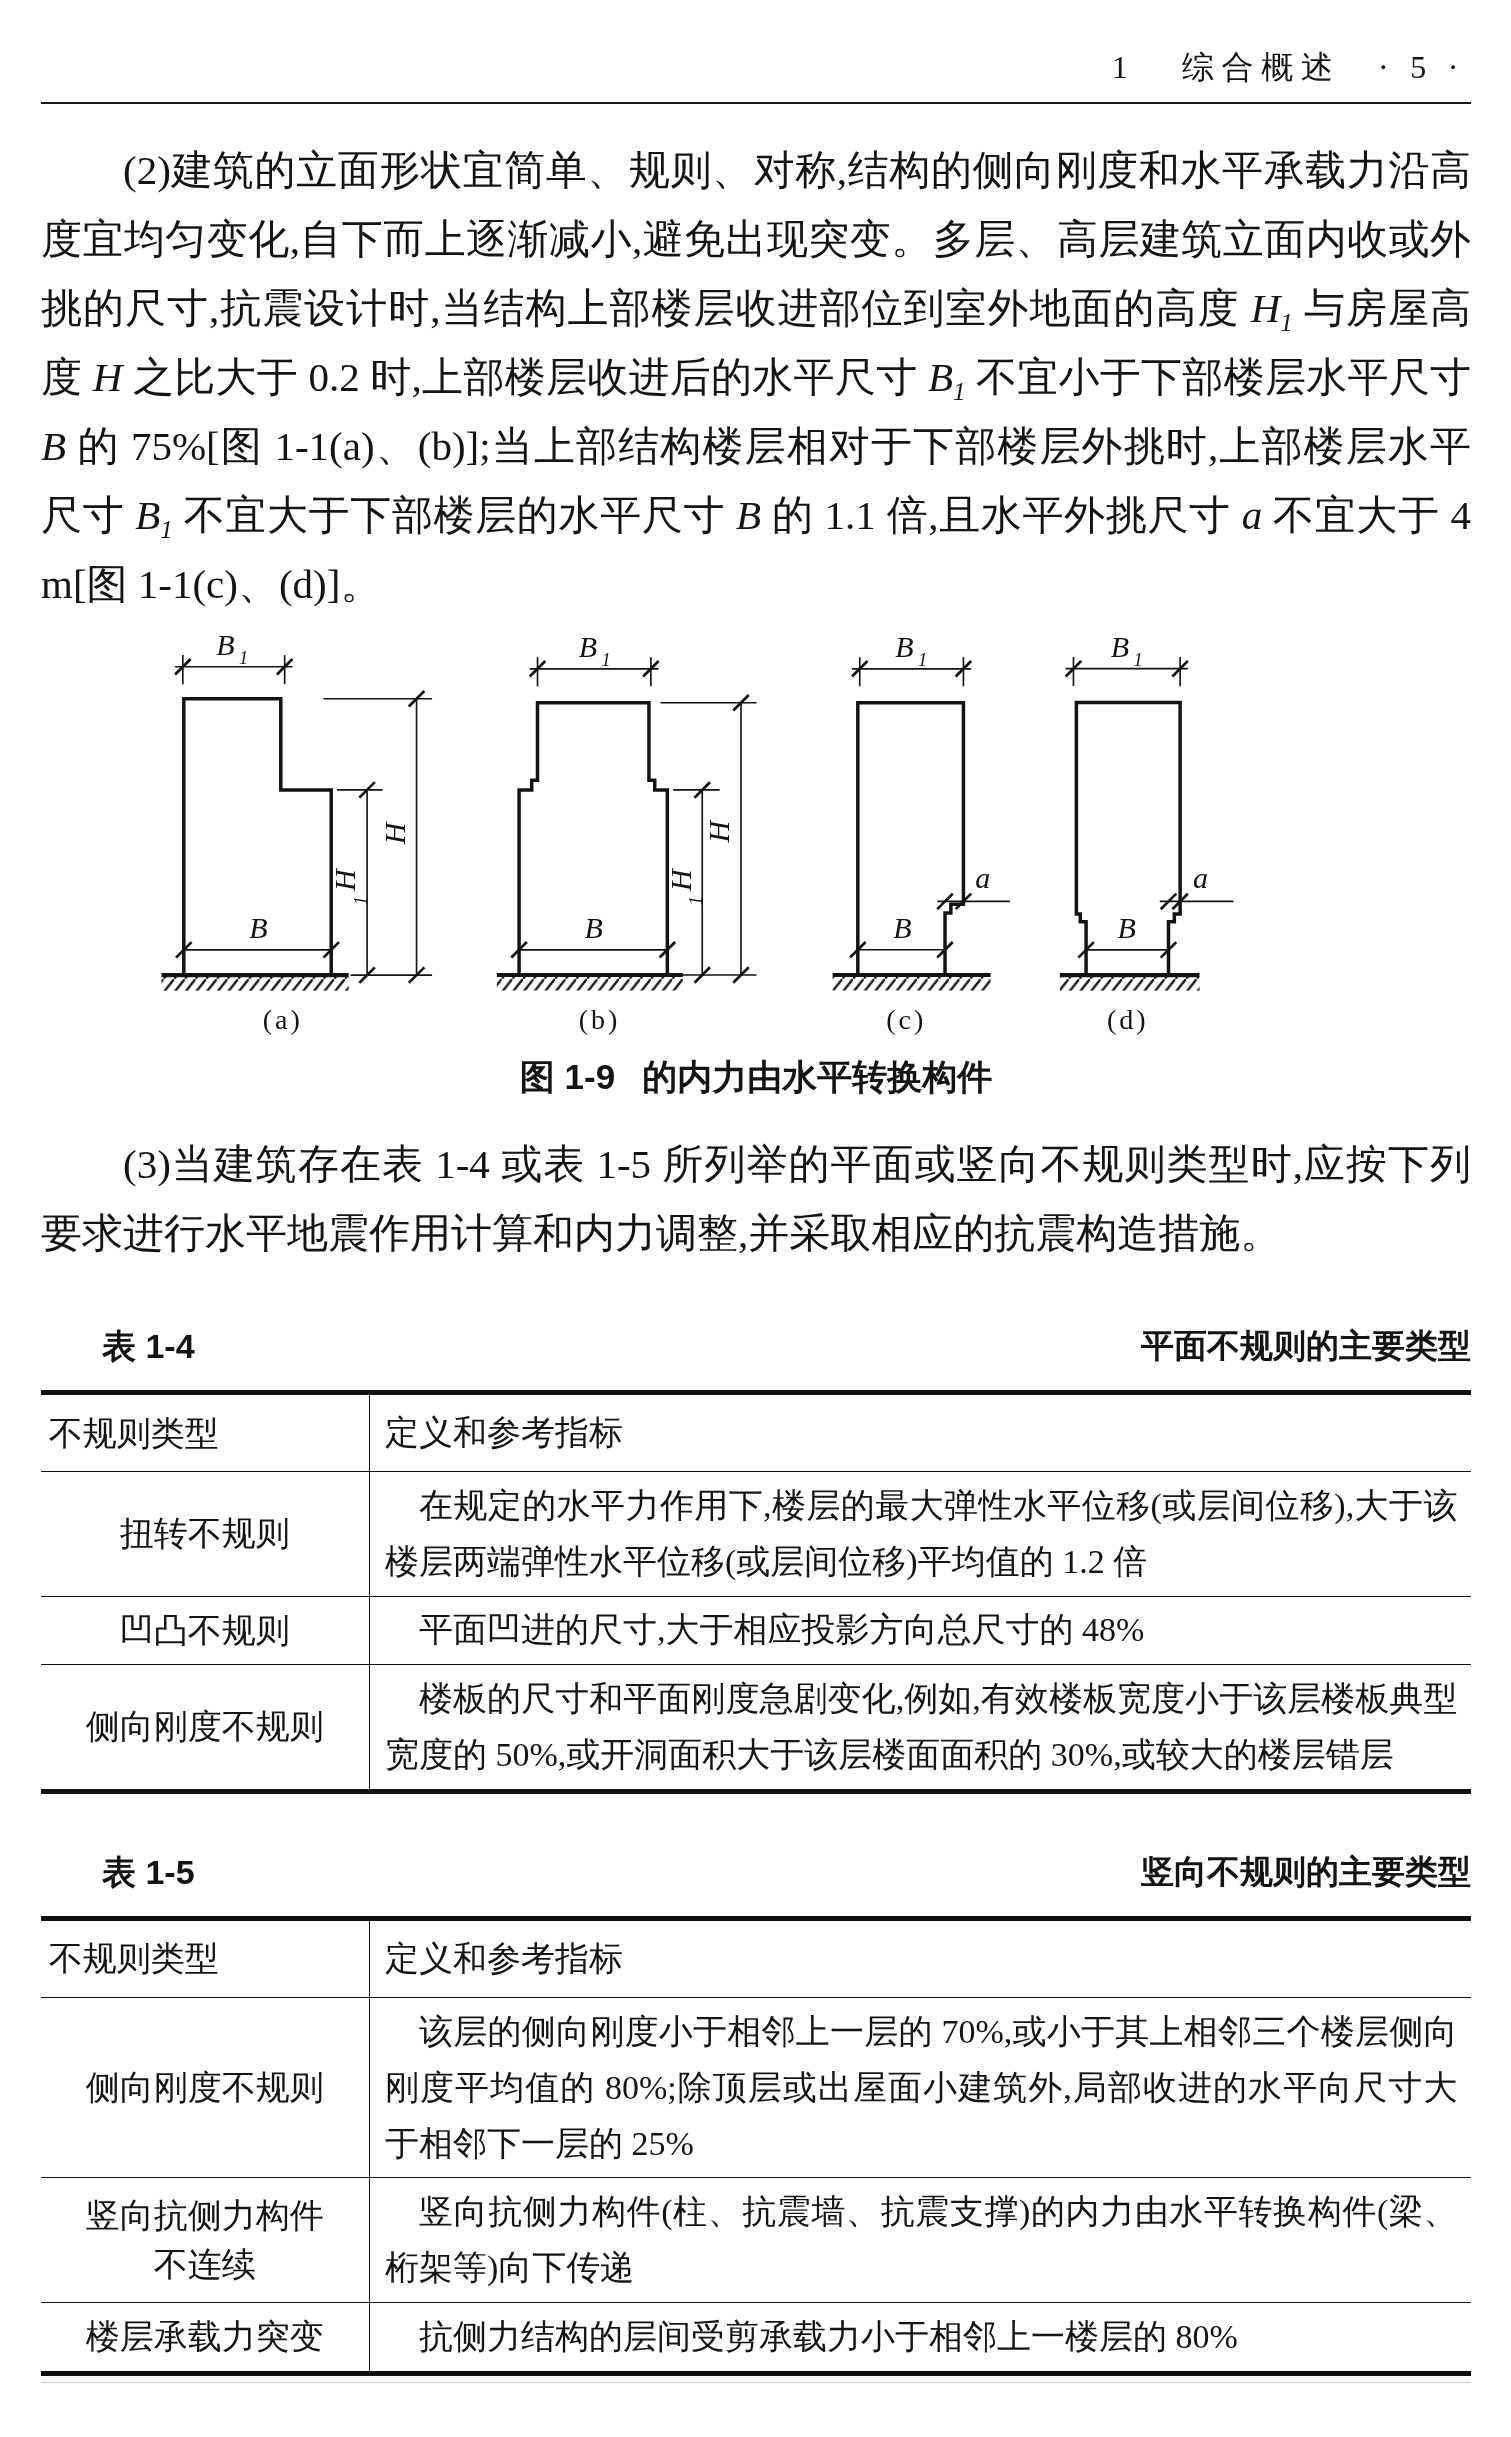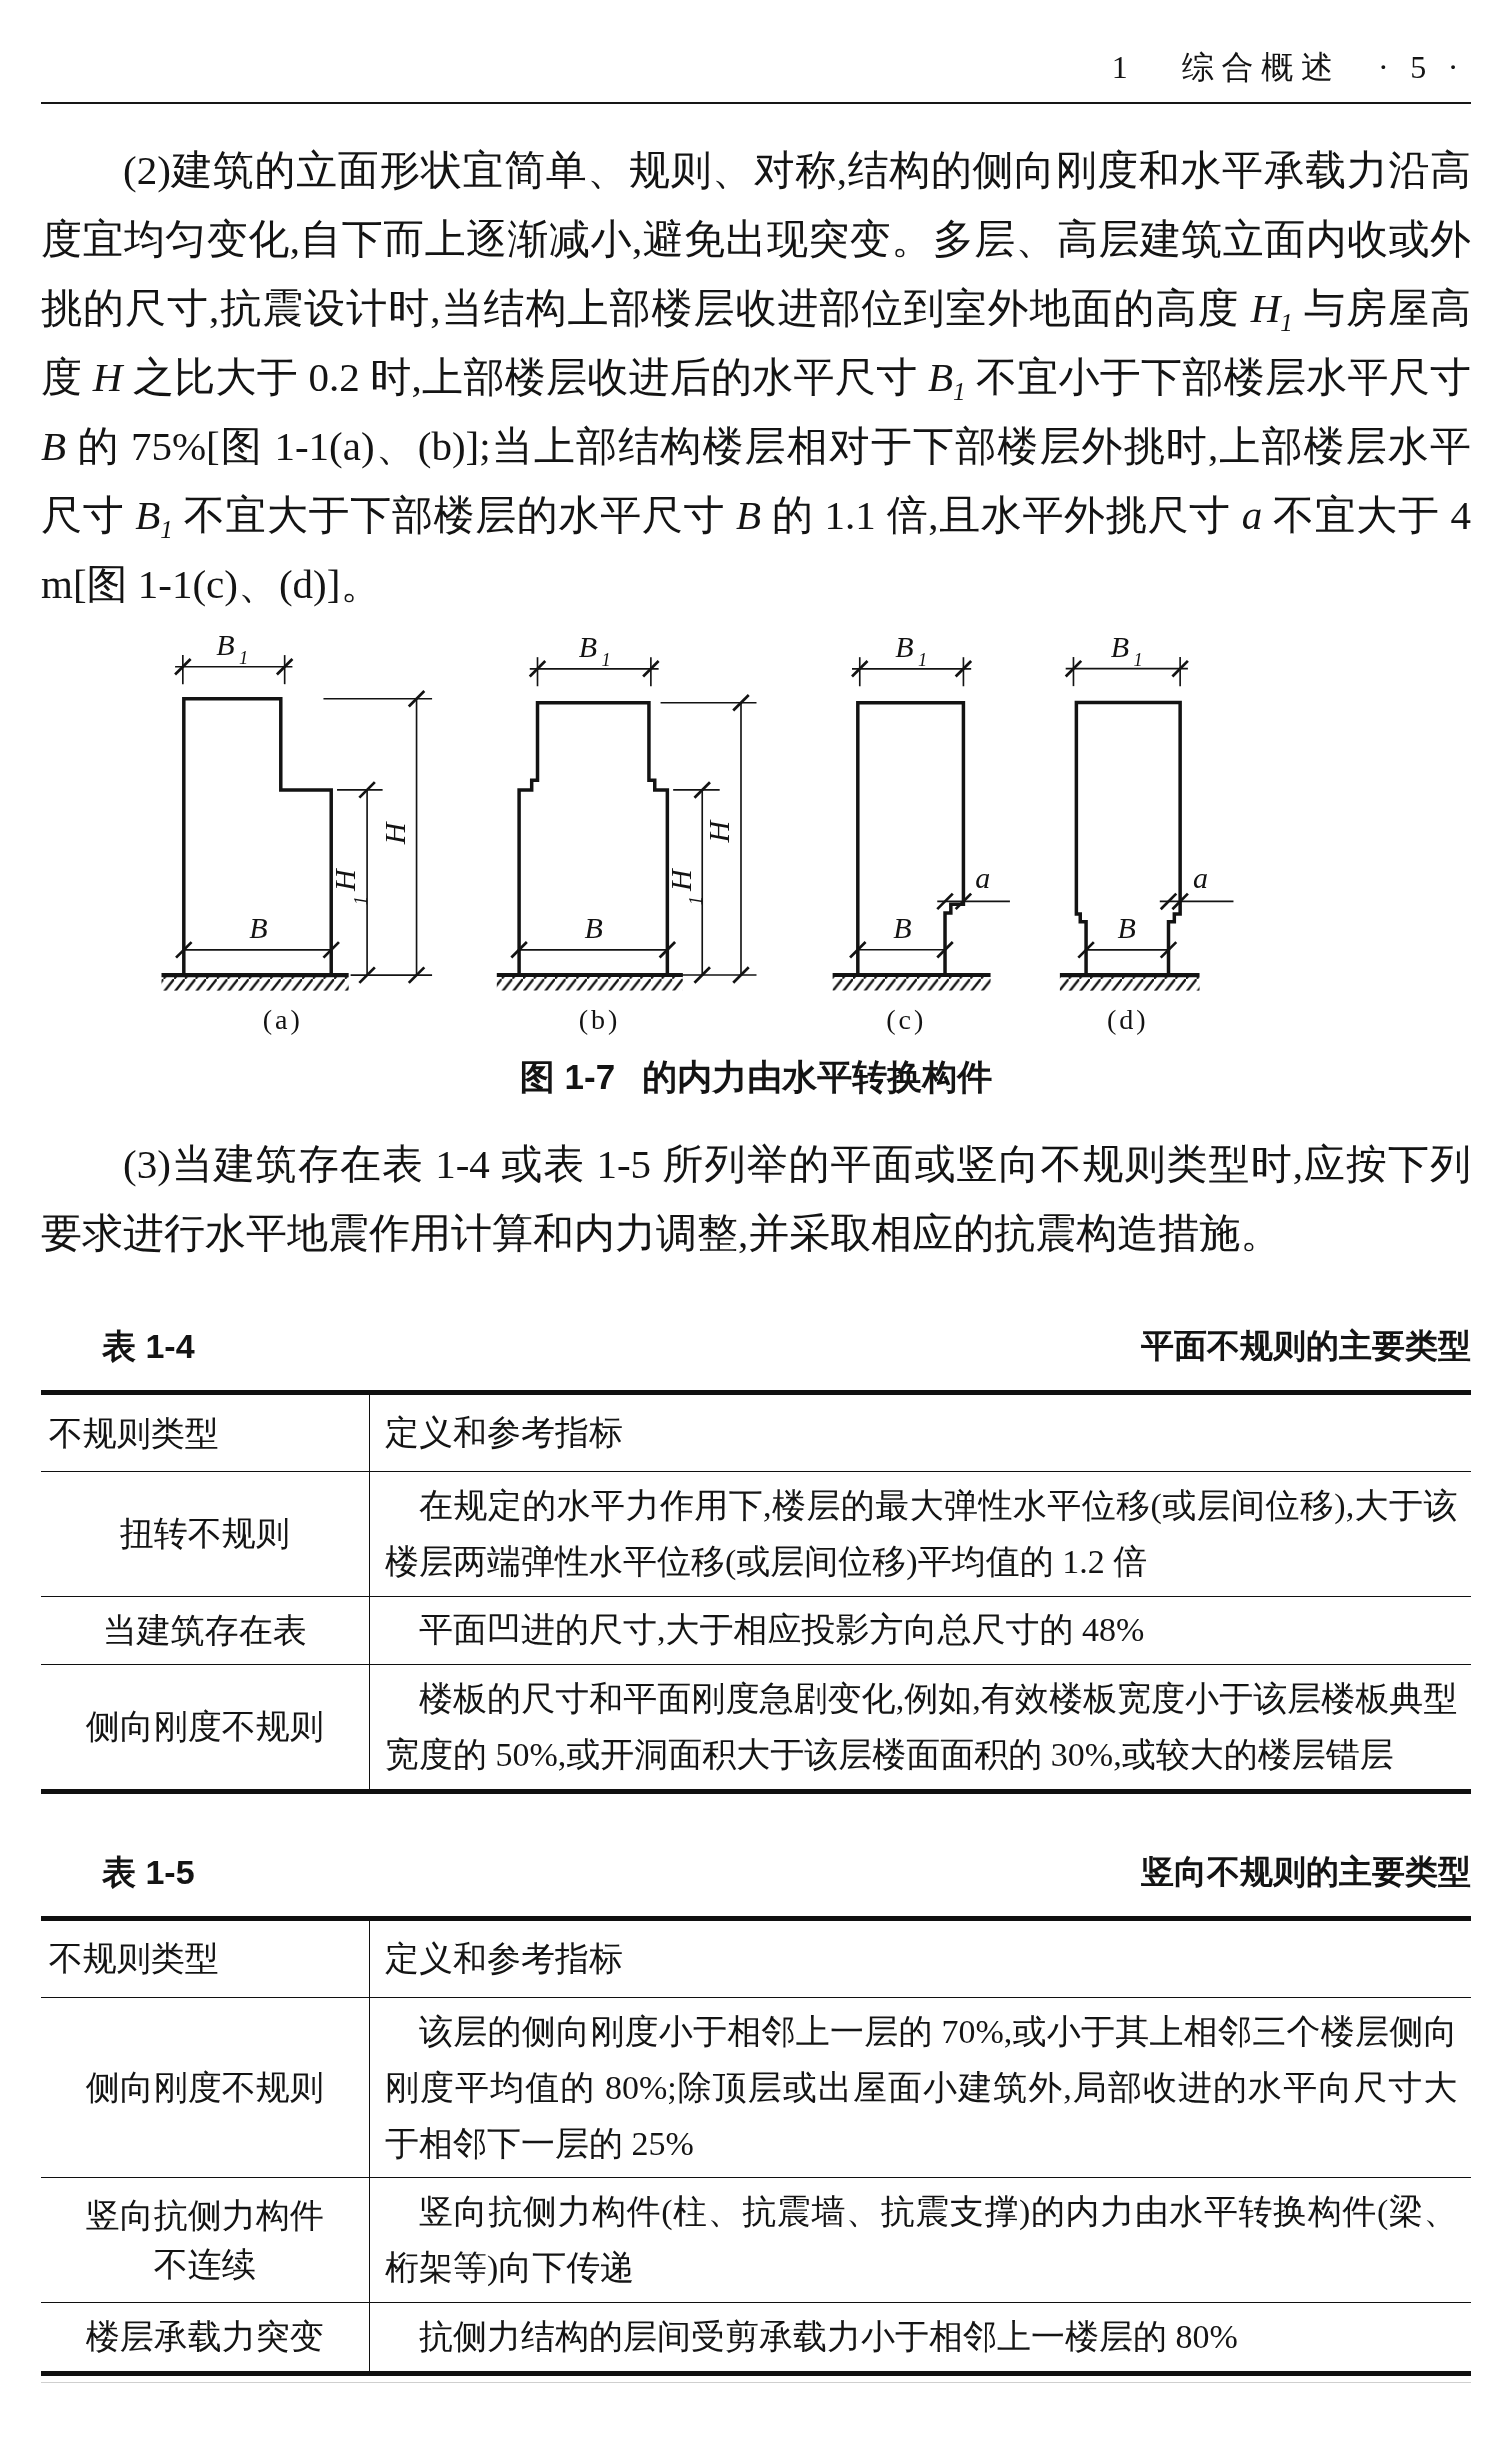--- a/index.html
+++ b/index.html
@@ -222,21 +222,21 @@
       <line class="tick" x1="117" y1="292" x2="133" y2="276"></line>
         <line class="tick" x1="129" y1="292" x2="145" y2="276"></line>
       <text class="vlab" text-anchor="middle" x="158" y="270">a</text>
       <line class="gnd" x1="13" y1="360" x2="157" y2="360"></line>
       <rect x="13" y="362" width="144" height="14" fill="url(#hD)" stroke="none"></rect>
       <text class="plab" text-anchor="middle" x="83" y="416">(d)</text>
     </svg>
   </div>
 
   <div class="figcap">
-    <span class="fx">图 1-7</span><span>的内力由水平转换构件</span>
+    <span class="fx">图 1-9</span><span>的内力由水平转换构件</span>
   </div>
 
   <p class="bodytext">(3)当建筑存在表 1-4 或表 1-5 所列举的平面或竖向不规则类型时,应按下列要求进行水平地震作用计算和内力调整,并采取相应的抗震构造措施。</p>
 
   <div class="tabcap">
     <span class="tlabel">表 1-4</span>
     <div class="ttitle">平面不规则的主要类型</div>
   </div>
 
   <table class="rule">
@@ -247,21 +247,21 @@
     <tbody>
       <tr class="hline">
         <th class="c1">不规则类型</th>
         <th class="c2">定义和参考指标</th>
       </tr>
       <tr class="hline">
         <td class="c1">扭转不规则</td>
         <td class="c2">在规定的水平力作用下,楼层的最大弹性水平位移(或层间位移),大于该楼层两端弹性水平位移(或层间位移)平均值的 1.2 倍</td>
       </tr>
       <tr class="hline">
-        <td class="c1">当建筑存在表</td>
+        <td class="c1">凹凸不规则</td>
         <td class="c2">平面凹进的尺寸,大于相应投影方向总尺寸的 48%</td>
       </tr>
       <tr>
         <td class="c1">侧向刚度不规则</td>
         <td class="c2">楼板的尺寸和平面刚度急剧变化,例如,有效楼板宽度小于该层楼板典型宽度的 50%,或开洞面积大于该层楼面面积的 30%,或较大的楼层错层</td>
       </tr>
     </tbody>
   </table>
 
   <div class="tabcap">

